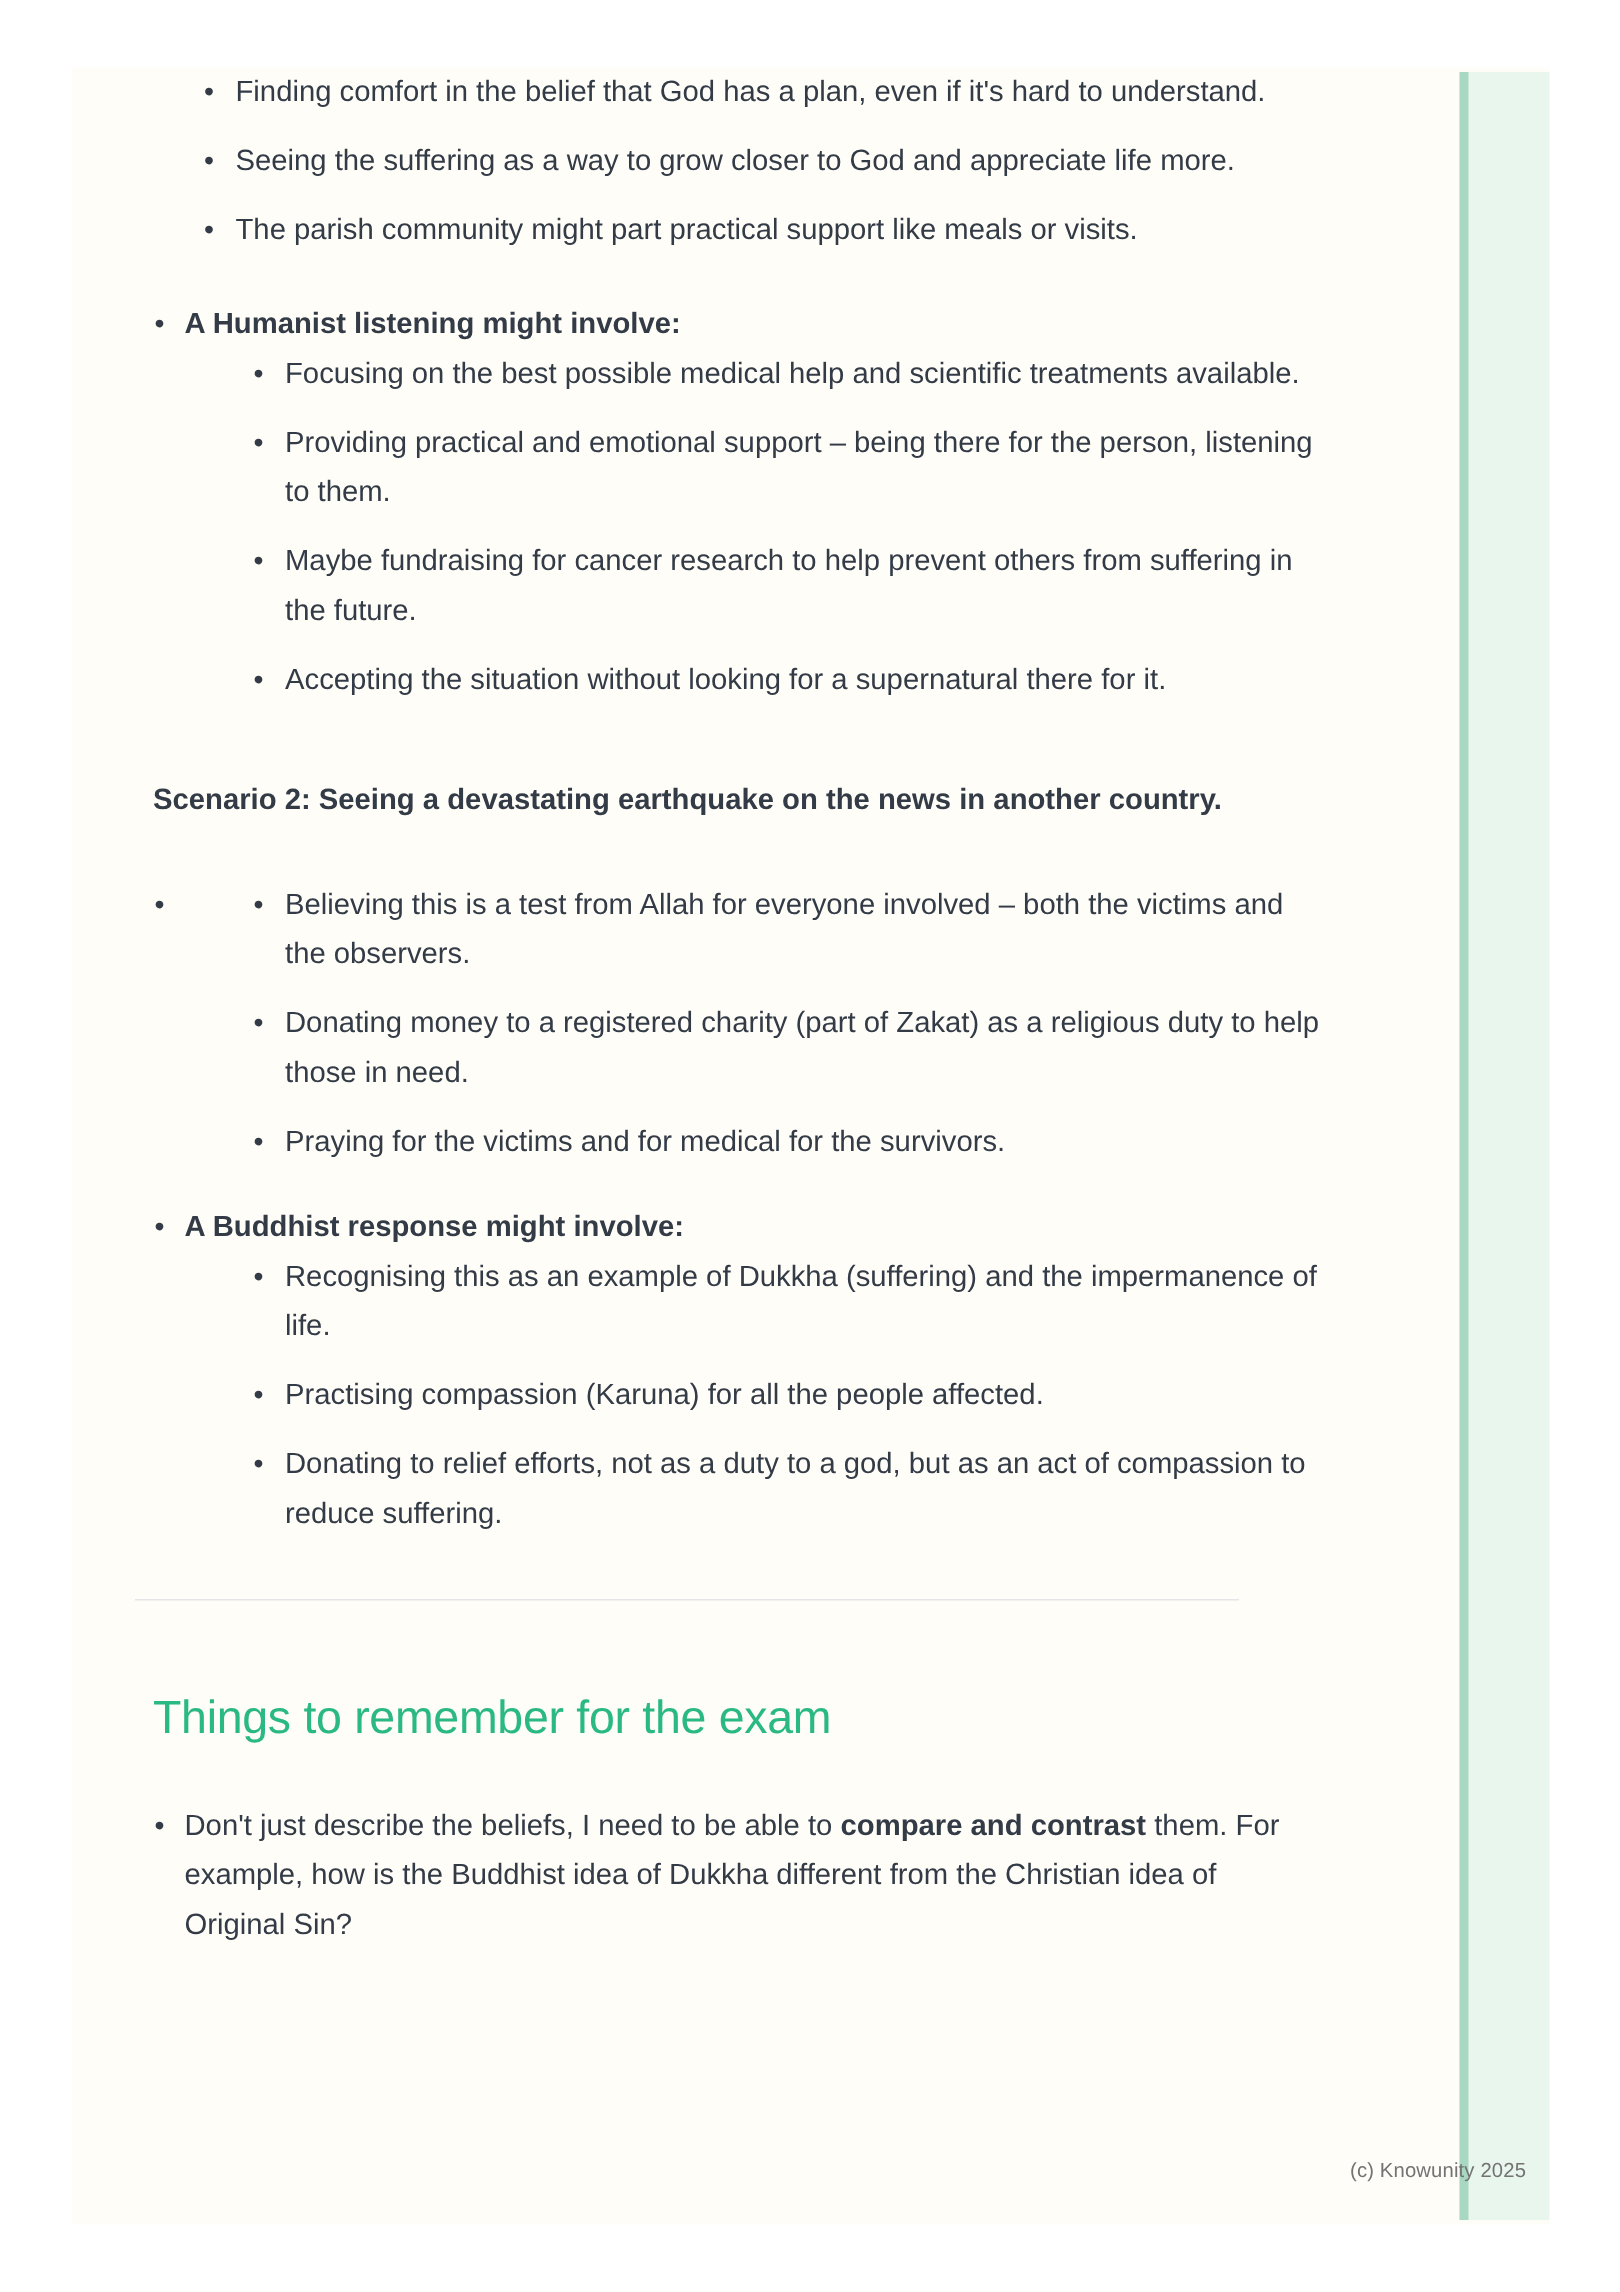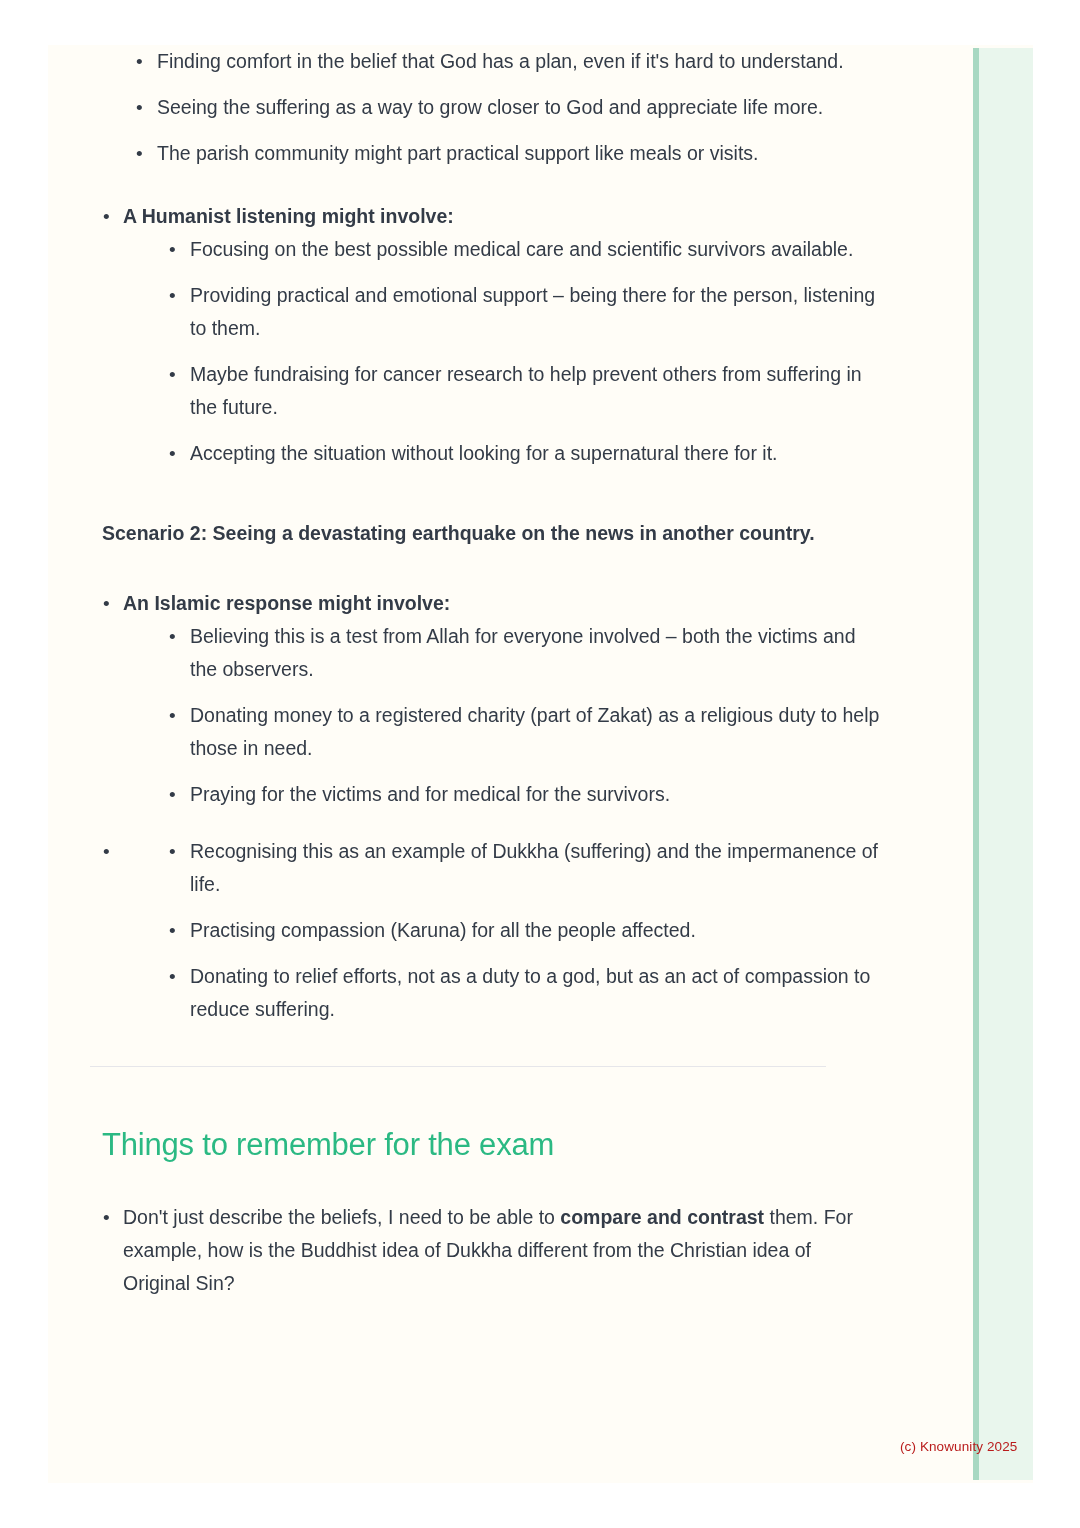--- a/index.html
+++ b/index.html
@@ -131,21 +131,21 @@
     margin: 12px;
     letter-spacing: -0.2px;
   }
 
   
   #watermark {
     position: absolute;
     left: 852px;     
     top: 1394px;     
     font-size: 13.5px;
-    color: #b91c1c;
+    color: #737373;
     letter-spacing: 0.1px;
     white-space: nowrap;
     text-align: right;
   }
 
   .spacer-24 { height: 24px; }
   .spacer-30 { height: 30px; }
   .spacer-34 { height: 34px; }
   .spacer-40 { height: 40px; }
   .spacer-46 { height: 46px; }
@@ -178,21 +178,21 @@
     <div class="spacer-30"></div>
 
     <ul class="plainlist">
       <li class="lvl1">
         <span class="bullet">•</span>
         <span class="txt">A Humanist listening might involve:</span>
 
         <ul class="plainlist sublist">
           <li class="lvl2">
             <span class="bullet">•</span>
-            <span class="txt">Focusing on the best possible medical care and scientific survivors available.</span>
+            <span class="txt">Focusing on the best possible medical help and scientific treatments available.</span>
           </li>
           <li class="lvl2">
             <span class="bullet">•</span>
             <span class="txt">Providing practical and emotional support – being there for the person, listening to them.</span>
           </li>
           <li class="lvl2">
             <span class="bullet">•</span>
             <span class="txt">Maybe fundraising for cancer research to help prevent others from suffering in the future.</span>
           </li>
           <li class="lvl2">
@@ -205,21 +205,20 @@
 
     <div class="spacer-34"></div>
 
     <p class="scenario-para">Scenario 2: Seeing a devastating earthquake on the news in another country.</p>
 
     <div class="spacer-24"></div>
 
     <ul class="plainlist">
       <li class="lvl1">
         <span class="bullet">•</span>
-        <span class="txt">An Islamic response might involve:</span>
 
         <ul class="plainlist sublist">
           <li class="lvl2">
             <span class="bullet">•</span>
             <span class="txt">Believing this is a test from Allah for everyone involved – both the victims and the observers.</span>
           </li>
           <li class="lvl2">
             <span class="bullet">•</span>
             <span class="txt">Donating money to a registered charity (part of Zakat) as a religious duty to help those in need.</span>
           </li>
@@ -229,20 +228,21 @@
           </li>
         </ul>
       </li>
     </ul>
 
     <div class="spacer-24"></div>
 
     <ul class="plainlist">
       <li class="lvl1">
         <span class="bullet">•</span>
+        <span class="txt">A Buddhist response might involve:</span>
 
         <ul class="plainlist sublist">
           <li class="lvl2">
             <span class="bullet">•</span>
             <span class="txt">Recognising this as an example of Dukkha (suffering) and the impermanence of life.</span>
           </li>
           <li class="lvl2">
             <span class="bullet">•</span>
             <span class="txt">Practising compassion (Karuna) for all the people affected.</span>
           </li>

